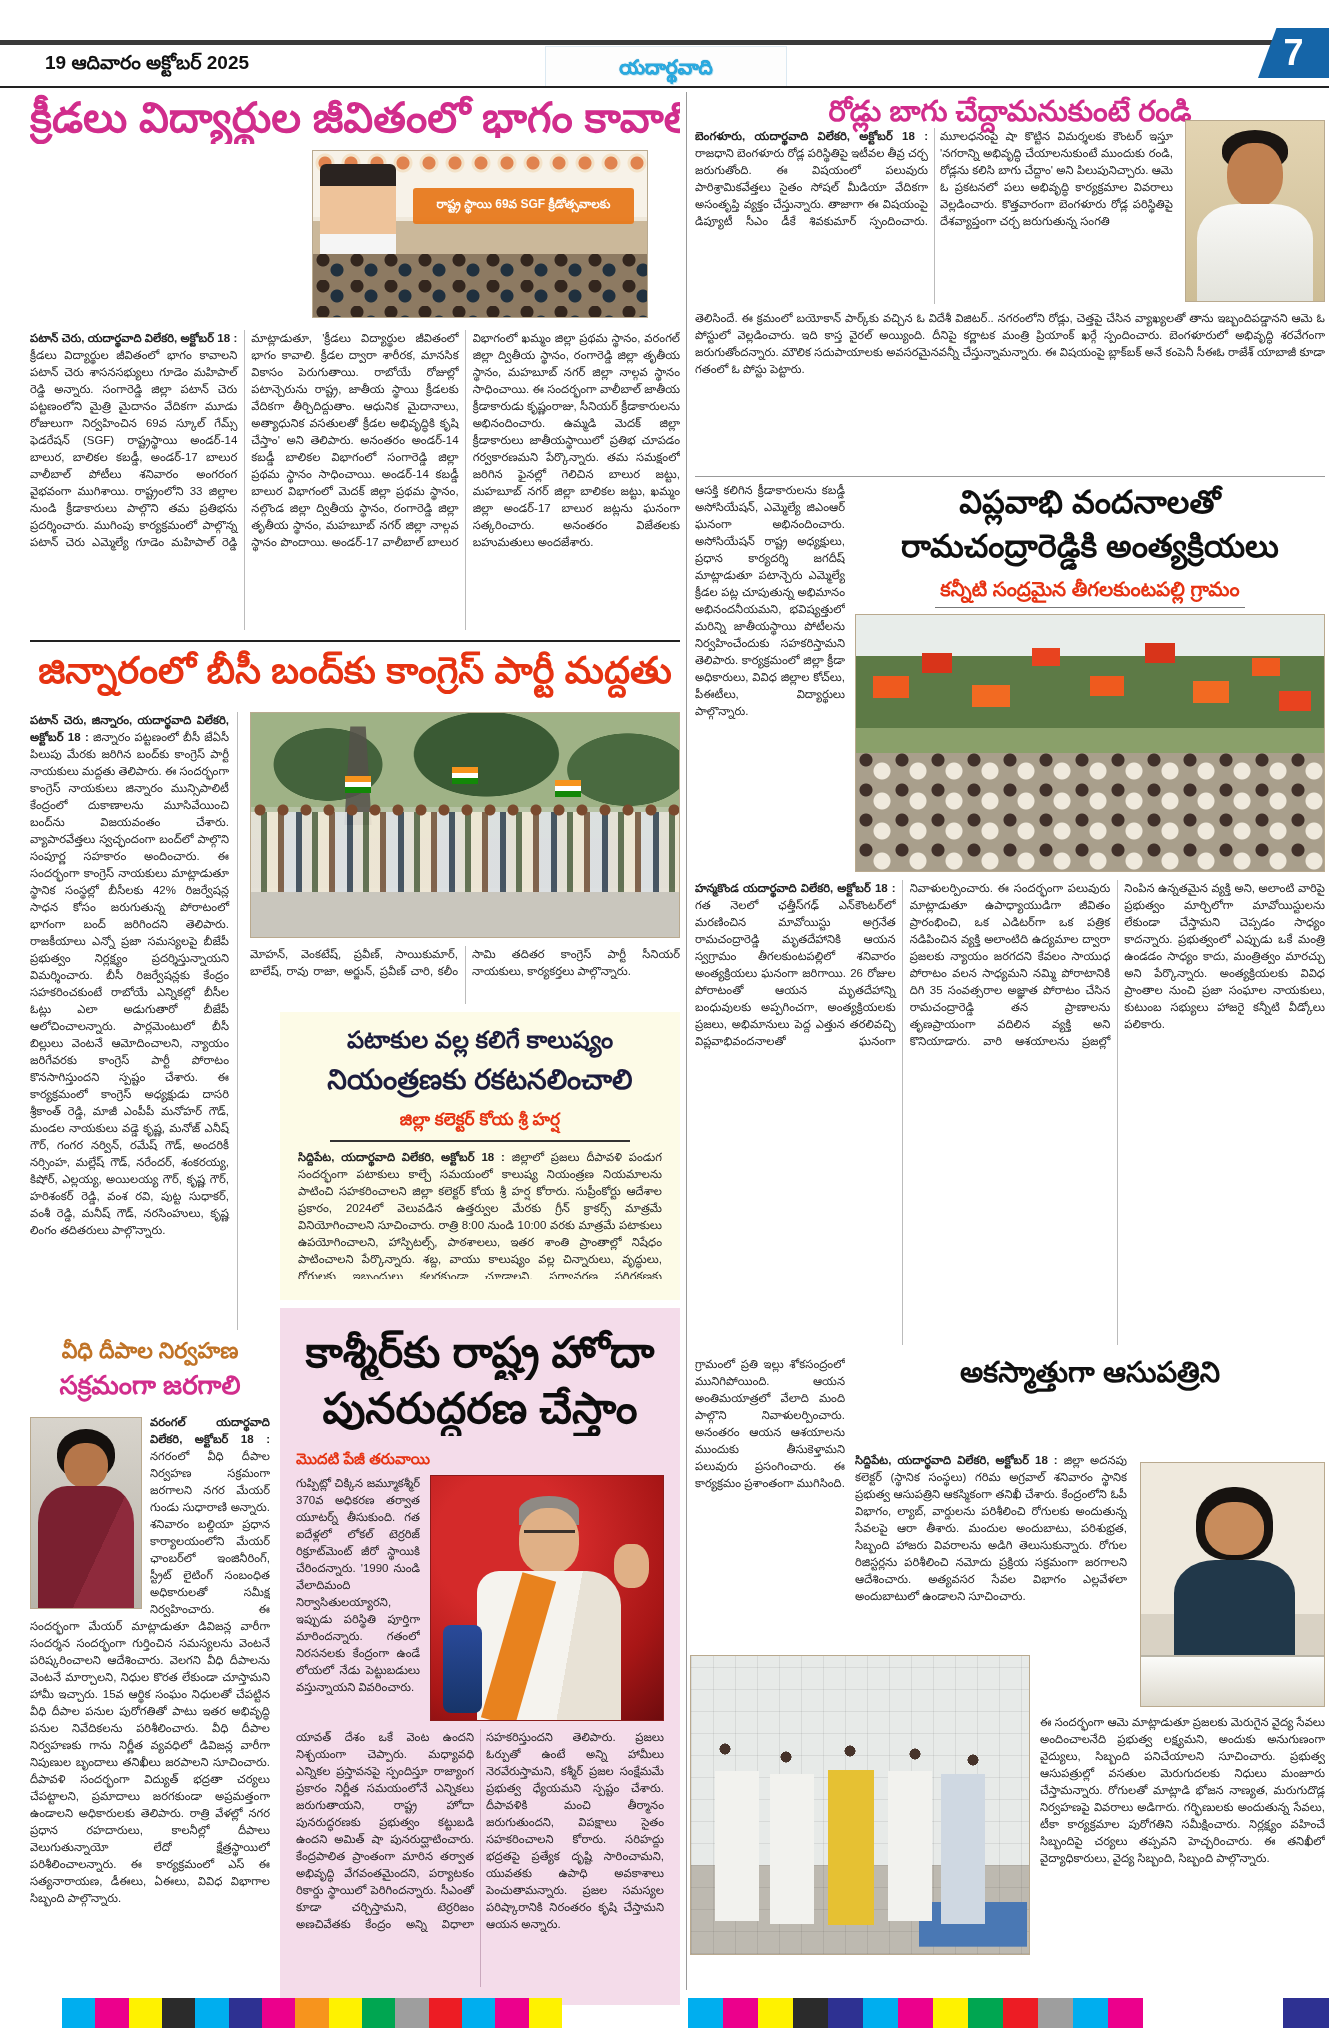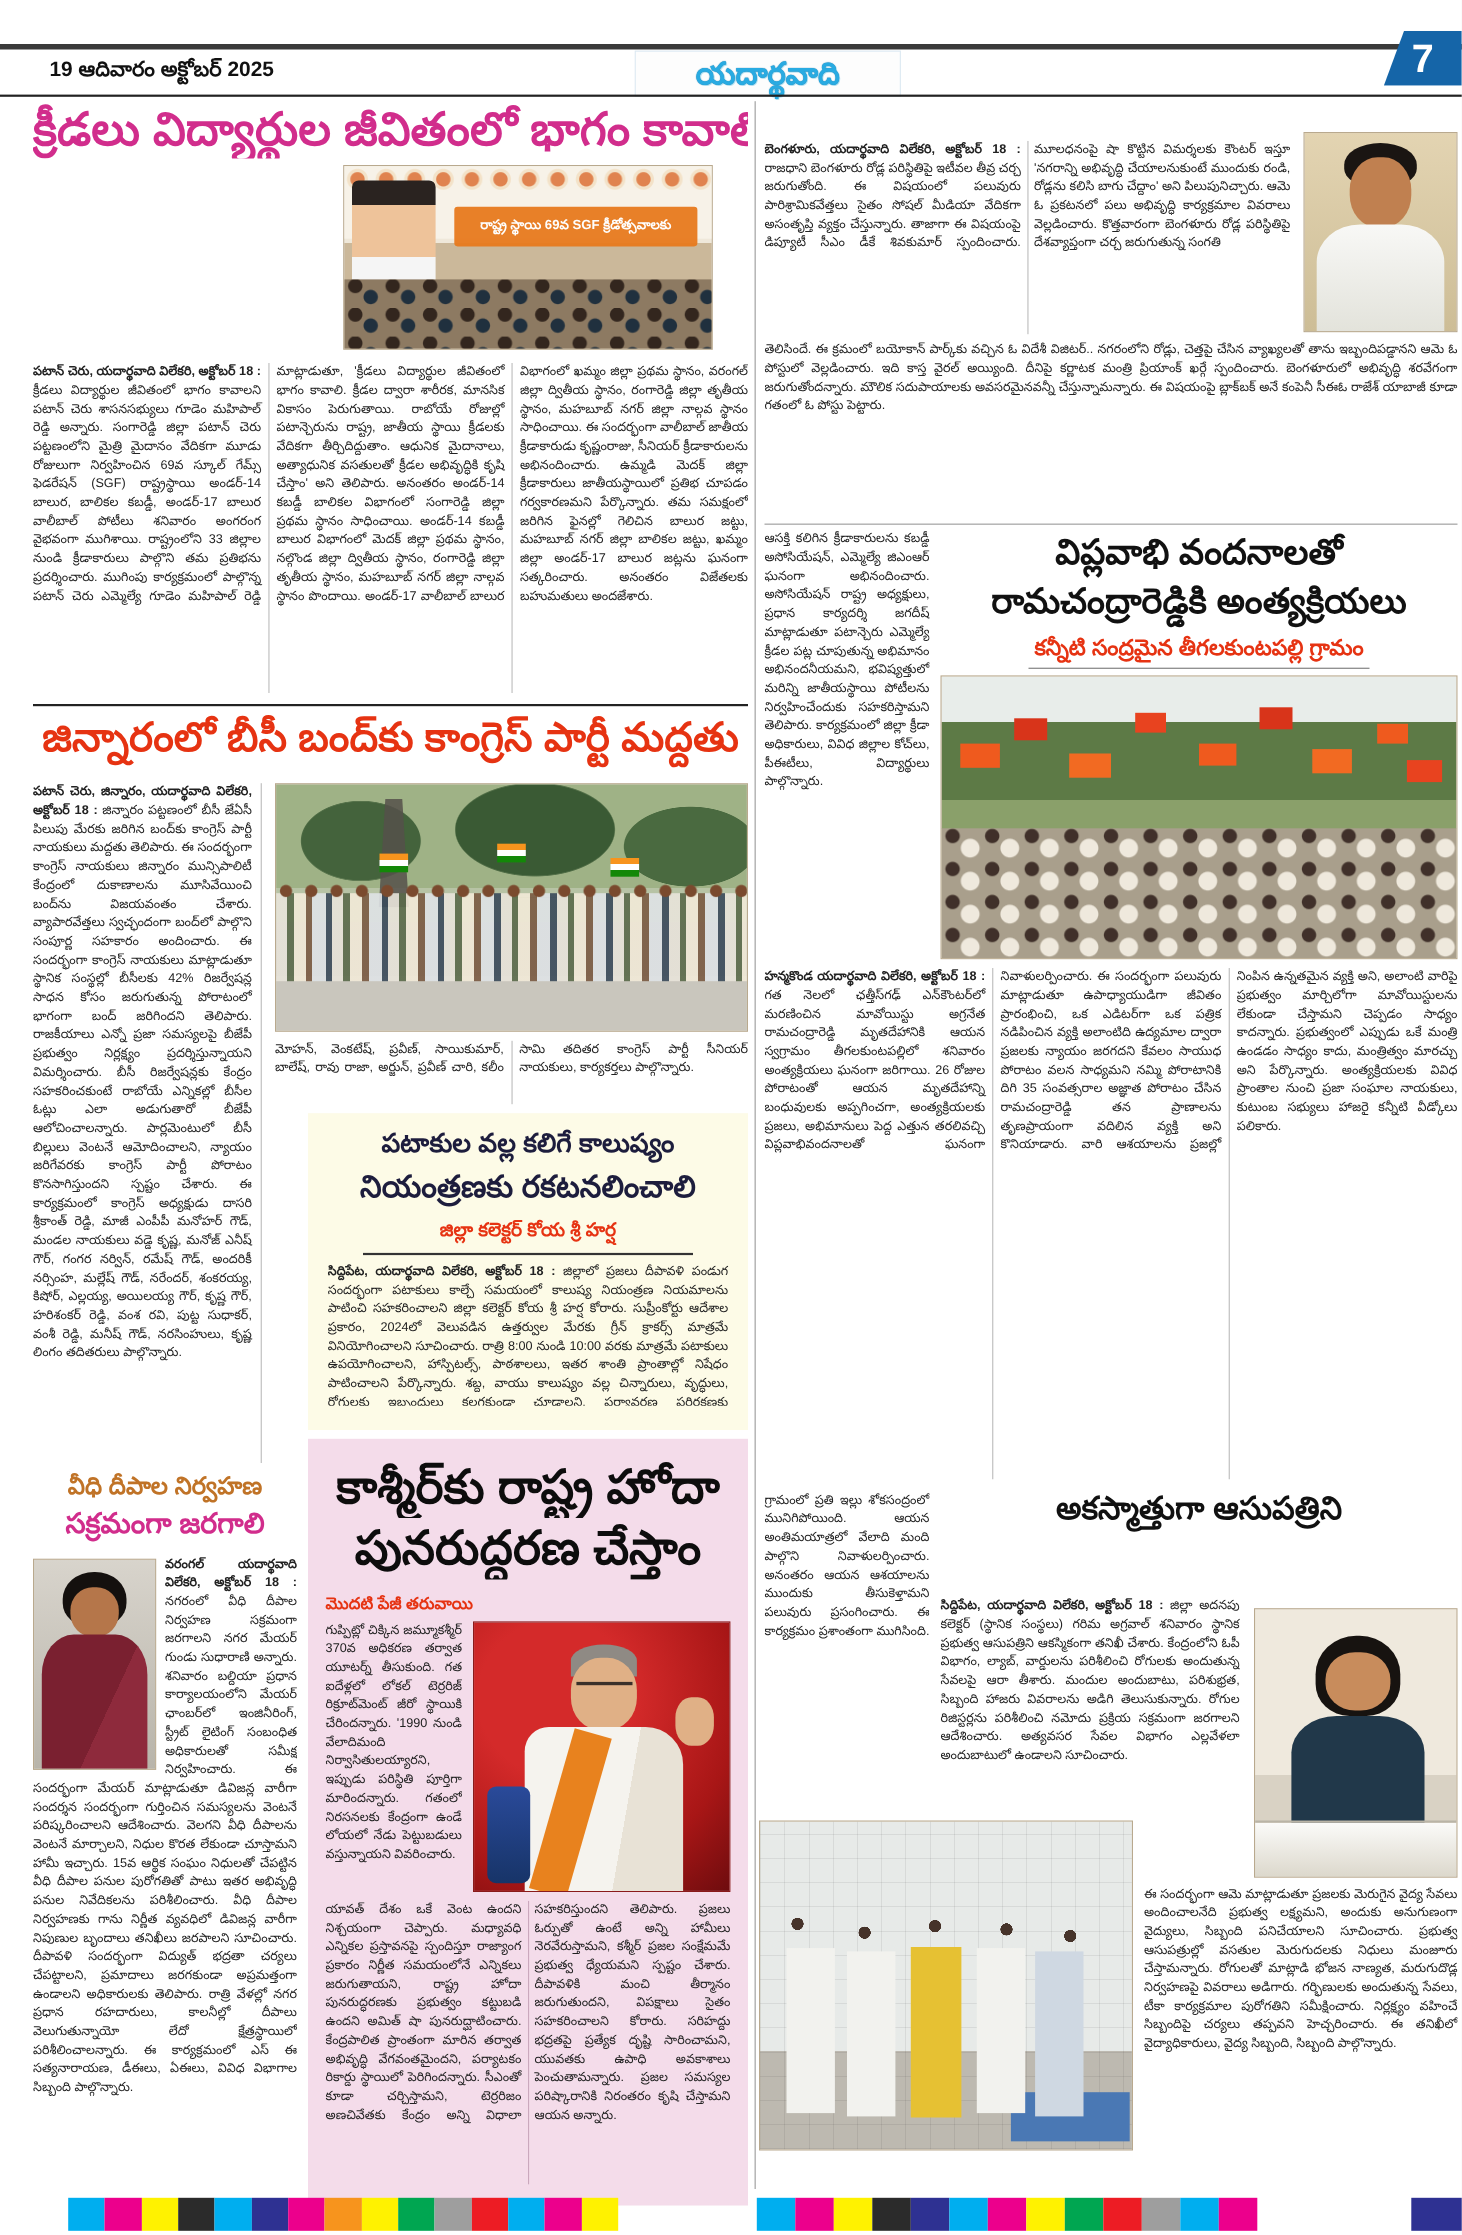--- a/index.html
+++ b/index.html
@@ -1,22 +1,22 @@
 <!DOCTYPE html>
 <html><head>
 <meta charset="utf-8">
 <style>
   html,body{margin:0;padding:0;background:#e9e9e9;font-family:"Liberation Sans",sans-serif;}
   .page{position:relative;width:1329px;height:2032px;margin:0 auto;background:#ffffff;overflow:hidden;color:#1c1c1c;}
   .abs{position:absolute;}
   
   .top-rule{left:0;top:40px;width:1329px;height:5px;background:#3a3a3a;}
   .edition-date{left:45px;top:52px;font-size:19px;font-weight:bold;color:#111;}
-  .masthead{left:545px;top:46px;width:240px;height:40px;text-align:center;font-size:28px;font-weight:bold;
-    color:#29abe2;text-shadow:0 0 1px #0a6ea0,1px 1px 0 #bfe9f7;background:#fdfdfd;border:1px solid #dce9f2;line-height:40px;margin-left:32px;}
+  .masthead{left:545px;top:46px;width:240px;height:40px;text-align:center;font-size:20px;font-weight:bold;
+    color:#29abe2;text-shadow:0 0 1px #0a6ea0,1px 1px 0 #bfe9f7;background:#fdfdfd;border:1px solid #dce9f2;line-height:40px;}
   .pagebox{left:1258px;top:28px;width:71px;height:50px;background:#1565a8;clip-path:polygon(26% 0,100% 0,100% 100%,0 100%);
     color:#fff;font-size:36px;font-weight:bold;text-align:center;line-height:50px;}
   .header-line{left:0;top:86px;width:1329px;height:2px;background:#222;}
   .vline-main{left:686px;top:92px;width:1px;height:1898px;background:#9a9a9a;}
   
   .bodytxt{font-size:11.5px;line-height:1.48;text-align:justify;color:#222;overflow:hidden;}
   .dl{font-weight:bold;}
   .hrule{background:#222;height:2px;}
   
   .a1-head{left:30px;top:92px;width:650px;text-align:center;font-size:42px;line-height:52px;font-weight:bold;color:#d12d8c;white-space:nowrap;overflow:hidden;}
@@ -204,20 +204,21 @@
         <div class="p6-glass"></div>
         <div class="p6-body"></div>
         <div class="p6-sash"></div>
         <div class="p6-hand"></div>
         <div class="p6-mic"></div>
       </div>
     </div>
     <div class="pb-bottom bodytxt">యావత్ దేశం ఒకే వెంట ఉందని నిశ్చయంగా చెప్పారు. మధ్యావధి ఎన్నికల ప్రస్తావనపై స్పందిస్తూ రాజ్యాంగ ప్రకారం నిర్ణీత సమయంలోనే ఎన్నికలు జరుగుతాయని, రాష్ట్ర హోదా పునరుద్ధరణకు ప్రభుత్వం కట్టుబడి ఉందని అమిత్ షా పునరుద్ఘాటించారు. కేంద్రపాలిత ప్రాంతంగా మారిన తర్వాత అభివృద్ధి వేగవంతమైందని, పర్యాటకం రికార్డు స్థాయిలో పెరిగిందన్నారు. సీఎంతో కూడా చర్చిస్తామని, టెర్రరిజం అణచివేతకు కేంద్రం అన్ని విధాలా సహకరిస్తుందని తెలిపారు. ప్రజలు ఓర్పుతో ఉంటే అన్ని హామీలు నెరవేరుస్తామని, కశ్మీర్ ప్రజల సంక్షేమమే ప్రభుత్వ ధ్యేయమని స్పష్టం చేశారు. దీపావళికి మంచి తీర్మానం జరుగుతుందని, విపక్షాలు సైతం సహకరించాలని కోరారు. సరిహద్దు భద్రతపై ప్రత్యేక దృష్టి సారించామని, యువతకు ఉపాధి అవకాశాలు పెంచుతామన్నారు. ప్రజల సమస్యల పరిష్కారానికి నిరంతరం కృషి చేస్తామని ఆయన అన్నారు.</div>
   </div>
 
+  <div class="abs r1-head">రోడ్లు బాగు చేద్దామనుకుంటే రండి</div>
   <div class="ph p-dks">
     <div class="p3-hair"></div>
     <div class="p3-face"></div>
     <div class="p3-shirt"></div>
   </div>
   <div class="abs r1-body bodytxt">
     <span class="dl">బెంగళూరు, యదార్థవాది విలేకరి, అక్టోబర్ 18 :</span>
     <span>రాజధాని బెంగళూరు రోడ్ల పరిస్థితిపై ఇటీవల తీవ్ర చర్చ జరుగుతోంది. ఈ విషయంలో పలువురు పారిశ్రామికవేత్తలు సైతం సోషల్ మీడియా వేదికగా అసంతృప్తి వ్యక్తం చేస్తున్నారు. తాజాగా ఈ విషయంపై డిప్యూటీ సీఎం డీకే శివకుమార్ స్పందించారు. మూలధనంపై షా కొట్టిన విమర్శలకు కౌంటర్ ఇస్తూ 'నగరాన్ని అభివృద్ధి చేయాలనుకుంటే ముందుకు రండి, రోడ్లను కలిసి బాగు చేద్దాం' అని పిలుపునిచ్చారు. ఆమె ఓ ప్రకటనలో పలు అభివృద్ధి కార్యక్రమాల వివరాలు వెల్లడించారు. కొత్తవారంగా బెంగళూరు రోడ్ల పరిస్థితిపై దేశవ్యాప్తంగా చర్చ జరుగుతున్న సంగతి</span>
   </div>
   <div class="abs r1-wide bodytxt">తెలిసిందే. ఈ క్రమంలో బయోకాన్ పార్క్‌కు వచ్చిన ఓ విదేశీ విజిటర్.. నగరంలోని రోడ్లు, చెత్తపై చేసిన వ్యాఖ్యలతో తాను ఇబ్బందిపడ్డానని ఆమె ఓ పోస్టులో వెల్లడించారు. ఇది కాస్త వైరల్ అయ్యింది. దీనిపై కర్ణాటక మంత్రి ప్రియాంక్ ఖర్గే స్పందించారు. బెంగళూరులో అభివృద్ధి శరవేగంగా జరుగుతోందన్నారు. మౌలిక సదుపాయాలకు అవసరమైనవన్నీ చేస్తున్నామన్నారు. ఈ విషయంపై బ్లాక్‌బక్ అనే కంపెనీ సీఈఓ రాజేశ్ యాబాజీ కూడా గతంలో ఓ పోస్టు పెట్టారు.</div>

